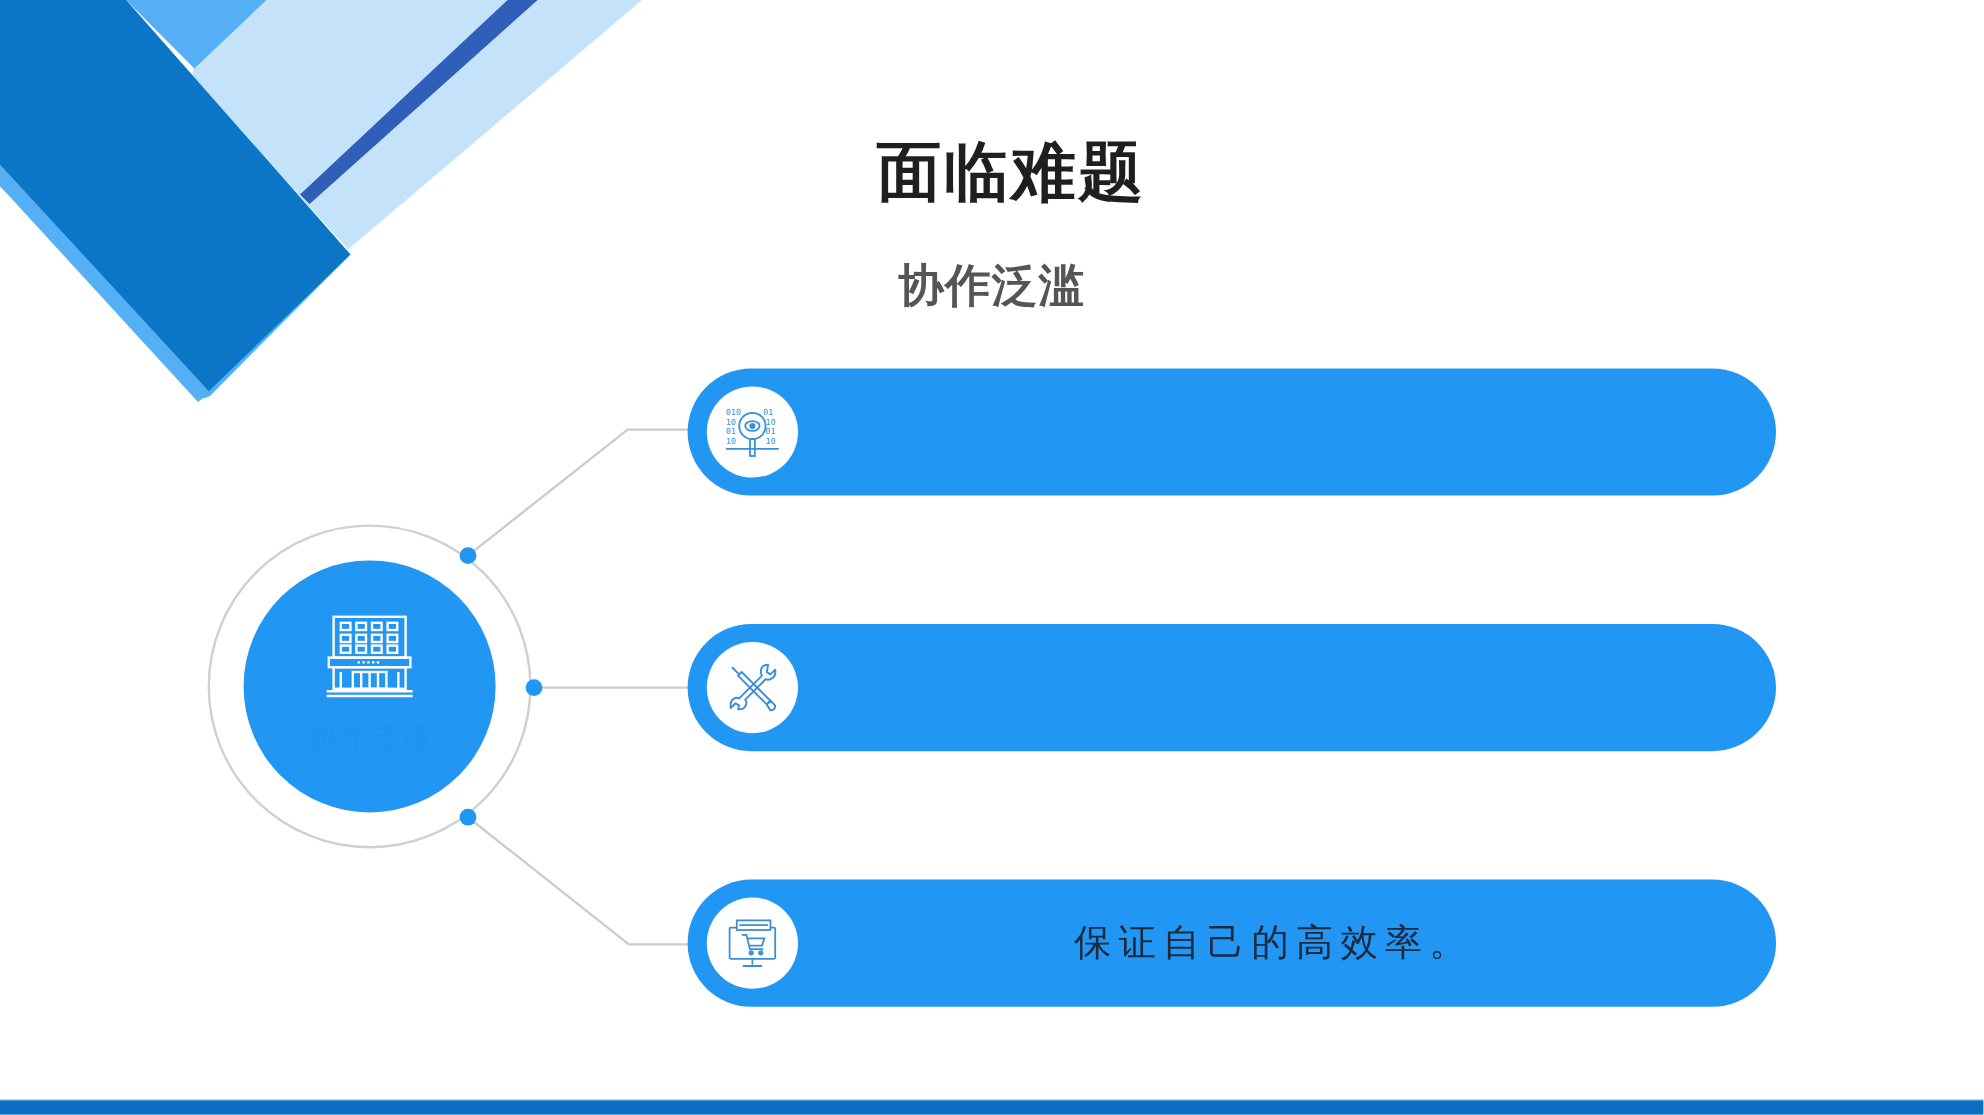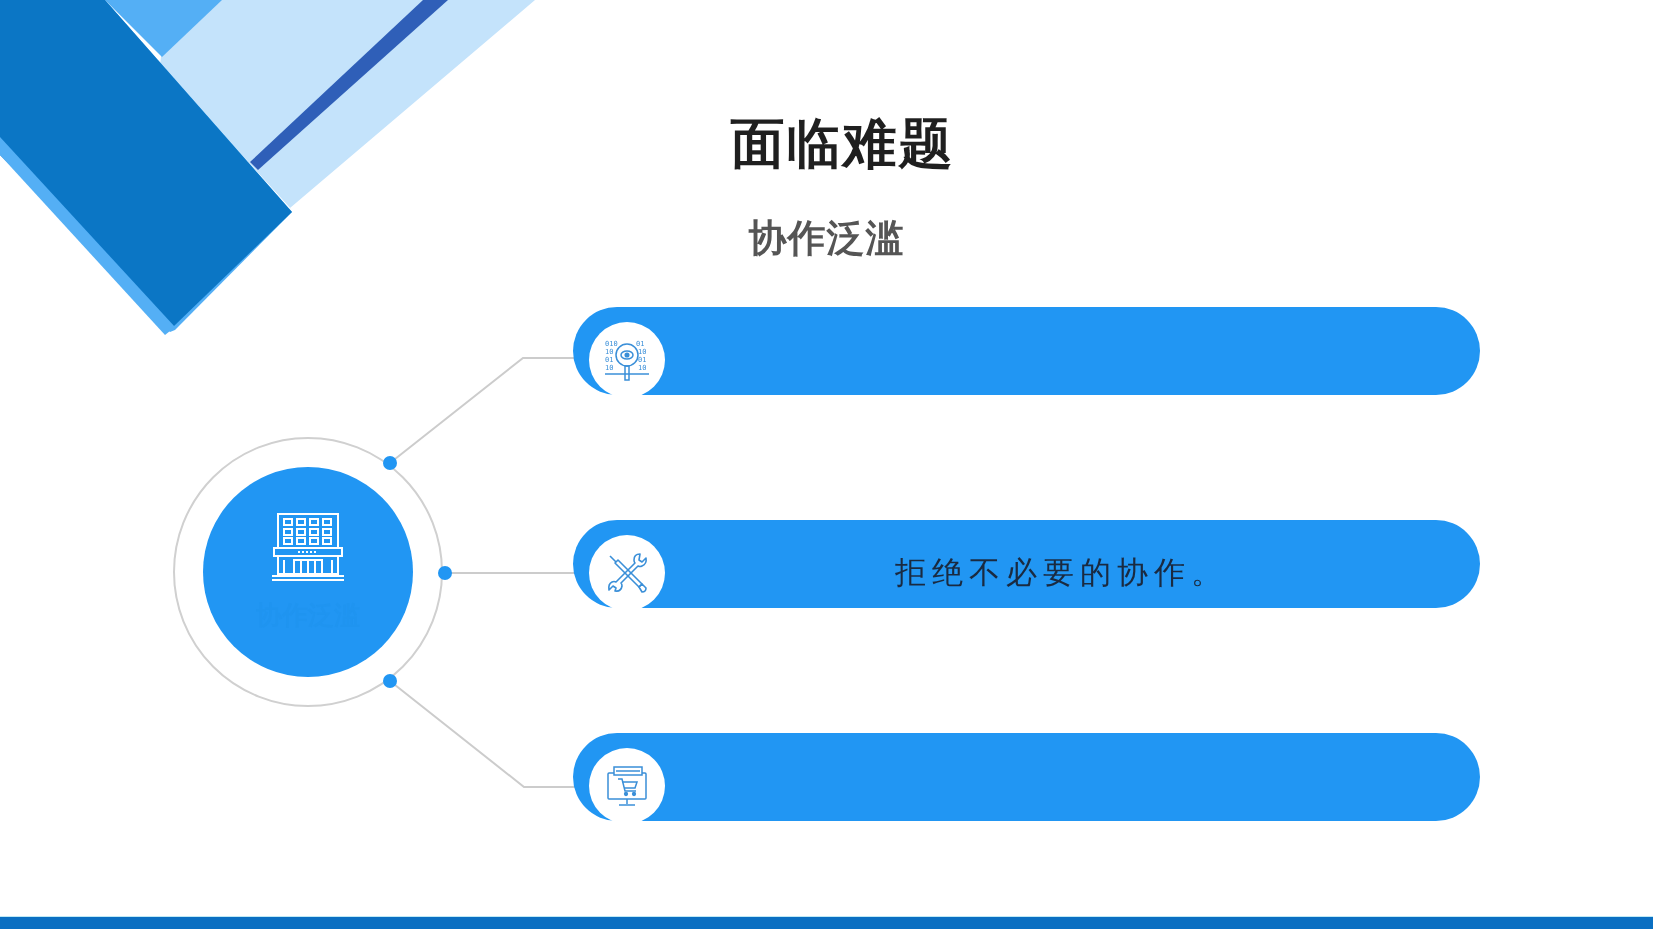--- a/index.html
+++ b/index.html
@@ -32,21 +32,21 @@
     }
     .hub-icon { position: absolute; left: 272px; top: 510px; width: 72px; height: 72px; }
     .hub-label {
       position: absolute; left: 203px; width: 210px; top: 598px; text-align: center;
       font-size: 26px; font-weight: bold; color: #1f94f0;
     }
     .dot {
       position: absolute; width: 14px; height: 14px; border-radius: 50%; background: #2196f3;
     }
     .pill {
-      position: absolute; left: 573px; width: 907px; height: 88px;
+      position: absolute; left: 573px; width: 907px; height: 106px;
       background: #2196f3; border-radius: 53px;
     }
     .pill-icon-wrap {
       position: absolute; left: 16px; top: 15px; width: 76px; height: 76px;
       background: #ffffff; border-radius: 50%;
       display: flex; align-items: center; justify-content: center;
     }
     .pill-icon-wrap svg { width: 46px; height: 46px; }
     .pill-text {
       position: absolute; left: 110px; right: 40px; top: 0; height: 106px;
@@ -141,32 +141,32 @@
 
 <div class="pill" style="top:520px;">
   <div class="pill-icon-wrap">
     <svg viewBox="0 0 46 46" fill="none" stroke="#3a8fd8" stroke-width="1.6" stroke-linejoin="round">
       <line x1="6" y1="6" x2="12" y2="12"></line>
       <path d="M11 13 L14 10 L38 34 L35 37 Z"></path>
       <path d="M35 37 L38 34 L42 38 Q42 42 38 42 Z"></path>
       <path d="M36 4 Q30 4 30 10 Q30 12 31 13 L12 32 Q10 31 8 32 Q4 34 5 40 L9 36 L12 38 L11 41 Q17 42 18 36 Q18 34 17 33 L34 16 Q36 17 38 16 Q43 14 42 8 L38 12 L35 10 L36 4 Z"></path>
     </svg>
   </div>
-  <div class="pill-text">拒绝不必要的协作。</div>
 </div>
 
 <div class="pill" style="top:733px;">
   <div class="pill-icon-wrap">
     <svg viewBox="0 0 46 46" fill="none" stroke="#3a8fd8" stroke-width="1.5">
       <rect x="4" y="10" width="38" height="26" rx="1"></rect>
       <rect x="10" y="4" width="28" height="8" fill="#ffffff"></rect>
       <line x1="12" y1="8" x2="36" y2="8"></line>
       <line x1="23" y1="36" x2="23" y2="41"></line>
       <line x1="15" y1="42" x2="31" y2="42"></line>
       <path d="M14 16 L18 16 L21 28 L32 28"></path>
       <path d="M18.5 19 L33 19 L31 25 L20 25"></path>
       <circle cx="22" cy="31" r="1.4" fill="#3a8fd8"></circle>
       <circle cx="30" cy="31" r="1.4" fill="#3a8fd8"></circle>
     </svg>
   </div>
+  <div class="pill-text">保证自己的高效率。</div>
 </div>
 
 <div class="bottom-bar"></div>
 
 </body></html>

